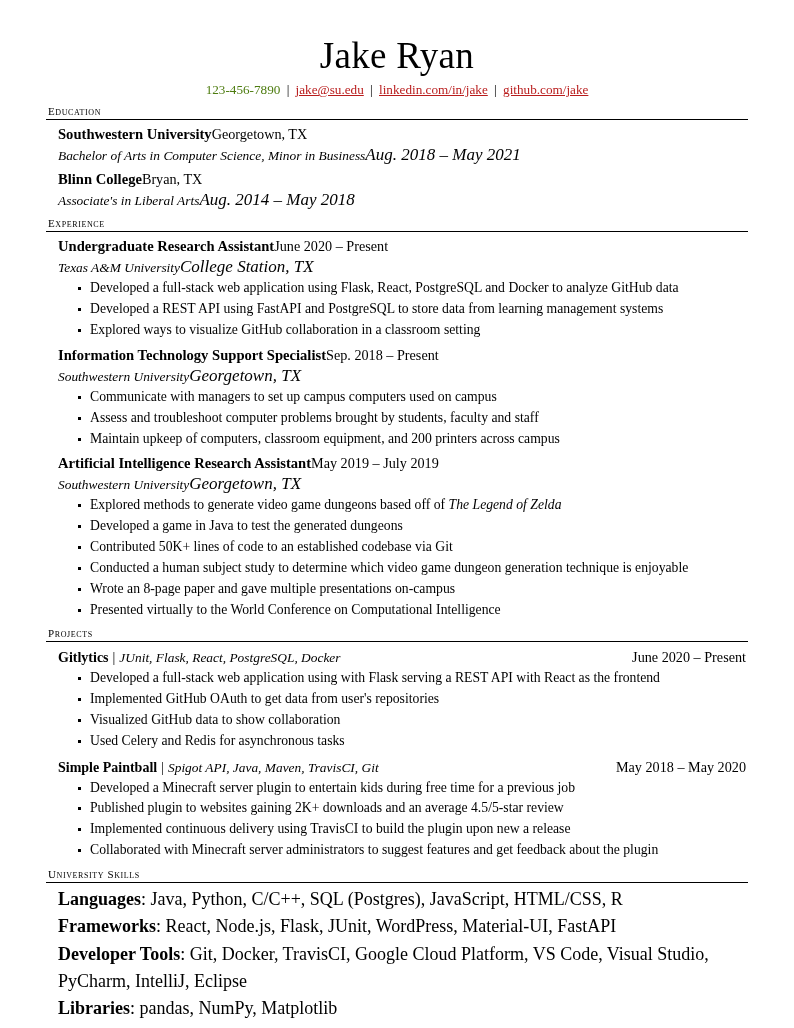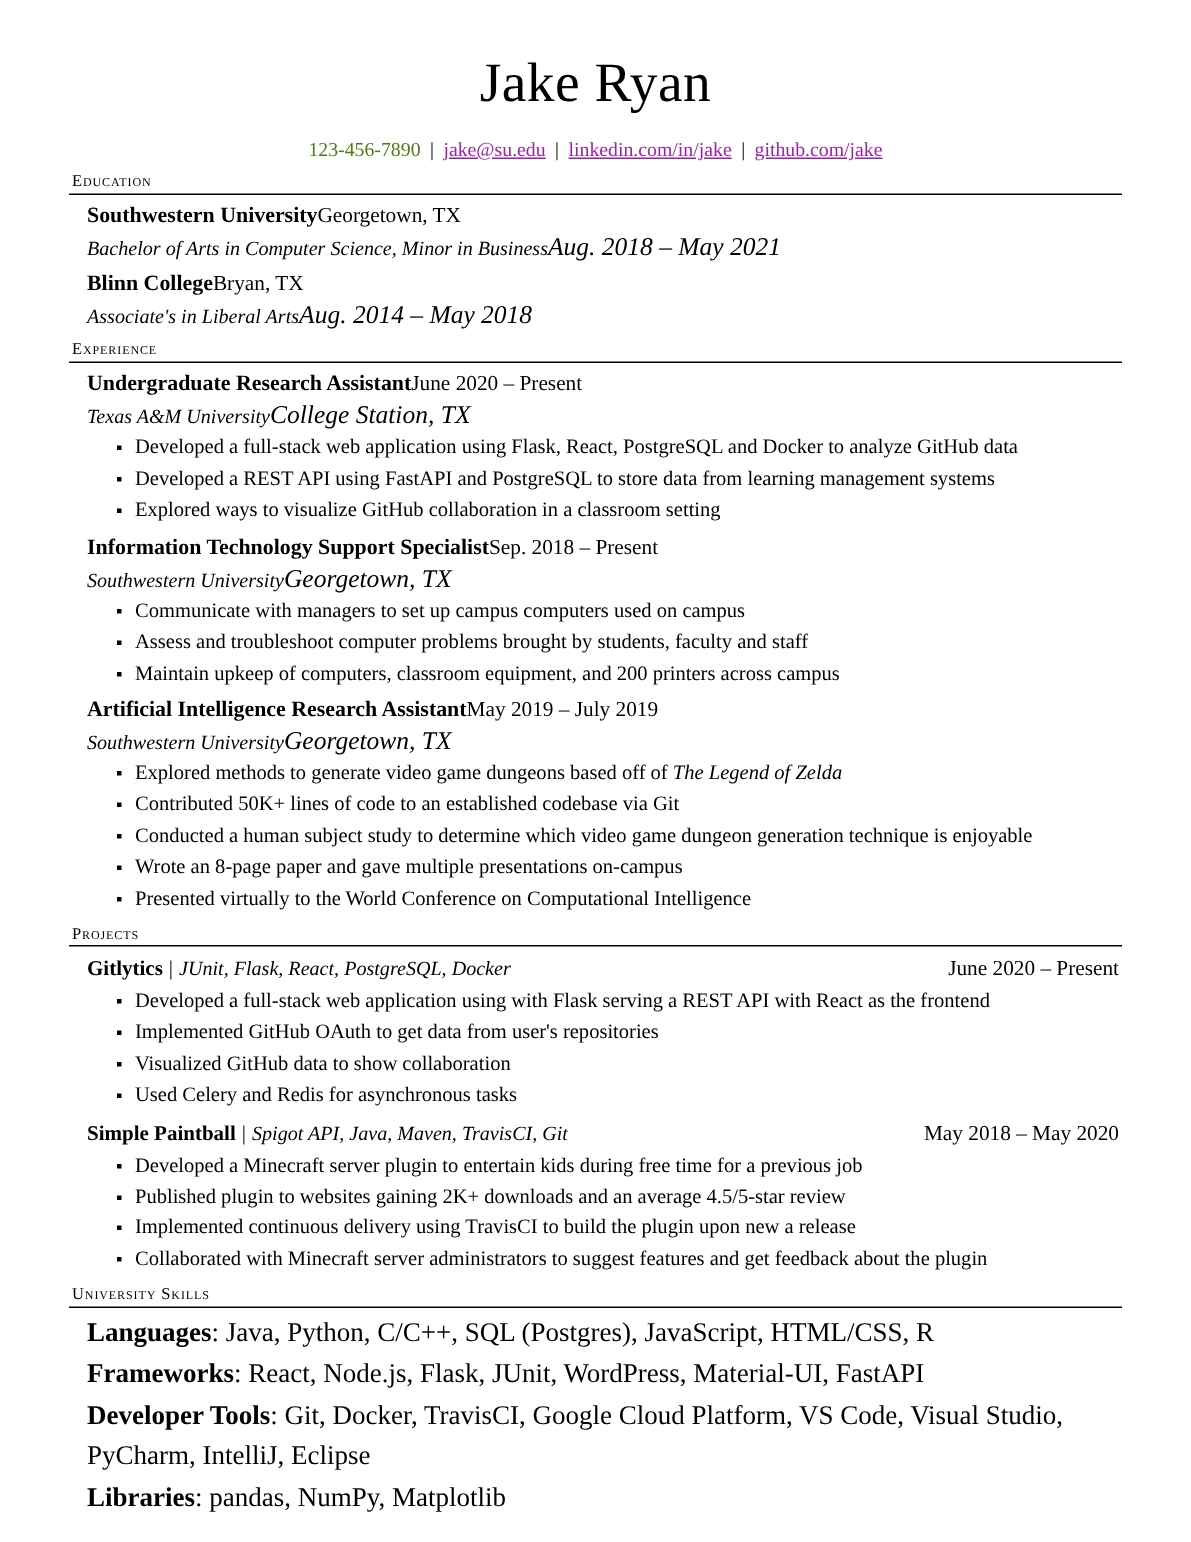--- a/index.html
+++ b/index.html
@@ -26,34 +26,34 @@
   
   .resume-header {
     text-align: center;
     margin-bottom: 6px;
   }
   .full-name {
     font-size: 37px;
     line-height: 1.08;
     font-weight: normal;
     letter-spacing: 0.3px;
-    margin: 0 0 16px 0;
+    margin: 0 0 6px 0;
   }
   .contact-line {
     font-size: 13.2px;
     line-height: 1.25;
     white-space: nowrap;
   }
   .contact-sep {
     padding: 0 3px;
     color: #000;
   }
   .contact-link {
     text-decoration: underline;
-    color: #a21caf;
+    color: #b91c1c;
   }
   .contact-plain {
     text-decoration: none;
     color: #4d7c0f;
   }
 
   
   .section {
     margin-top: 7px;
   }
@@ -251,20 +251,21 @@
       <div class="entry-row">
         <span class="entry-title">Artificial Intelligence Research Assistant</span>
         <span class="entry-date">May 2019 – July 2019</span>
       </div>
       <div class="entry-row">
         <span class="entry-sub">Southwestern University</span>
         <span class="entry-loc">Georgetown, TX</span>
       </div>
       <ul class="bullets">
         <li><span>Explored methods to generate video game dungeons based off of </span><span class="ital">The Legend of Zelda</span></li>
+        <li>Developed a game in Java to test the generated dungeons</li>
         <li>Contributed 50K+ lines of code to an established codebase via Git</li>
         <li>Conducted a human subject study to determine which video game dungeon generation technique is enjoyable</li>
         <li>Wrote an 8-page paper and gave multiple presentations on-campus</li>
         <li>Presented virtually to the World Conference on Computational Intelligence</li>
       </ul>
     </div>
   </div>
 
   <div class="section">
     <div class="section-title">Projects</div>

